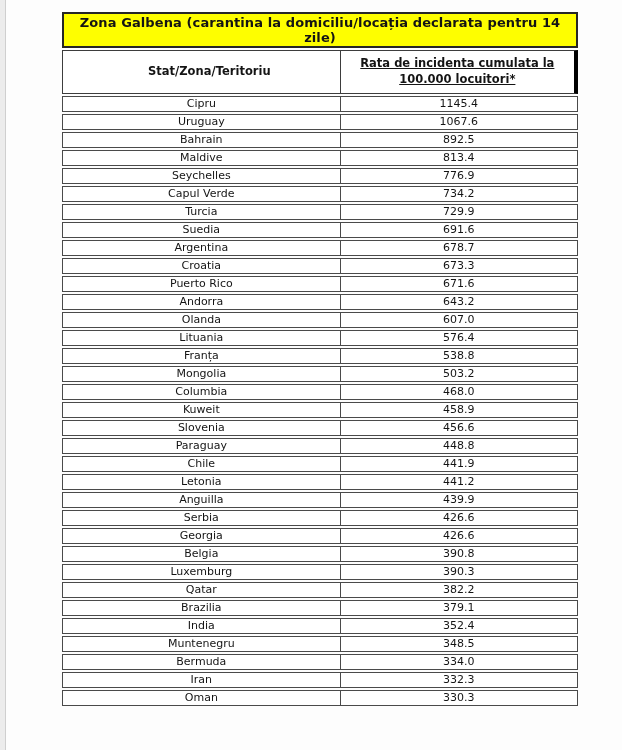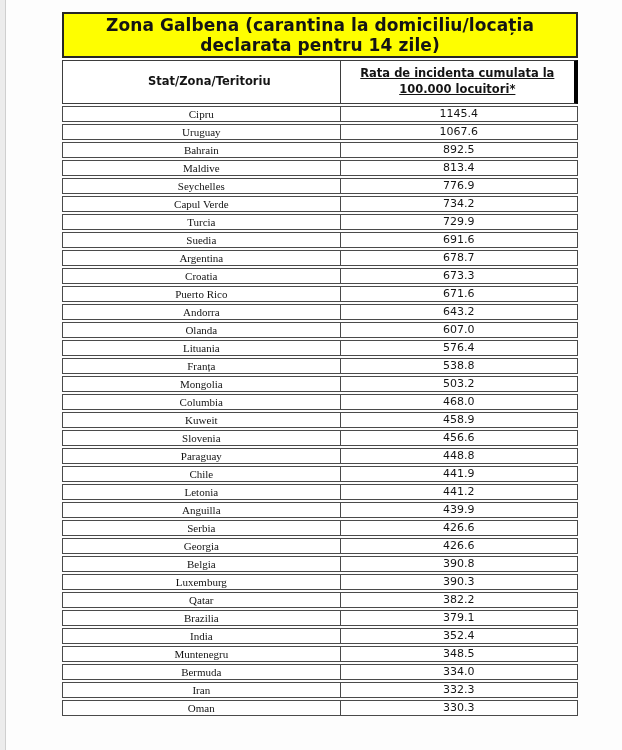--- a/index.html
+++ b/index.html
@@ -23,21 +23,21 @@
     width: 516px;
     border-collapse: separate;
     border-spacing: 0 2px;
     table-layout: fixed;
   }
   th, td { background: #ffffff; text-align: center; vertical-align: middle; padding: 0; }
   .title-cell {
     background: #fefe00;
     border: 2px solid #262626;
     font-weight: bold;
-    font-size: 17px;
+    font-size: 13px;
     height: 15px;
     padding: 1px 2px;
     letter-spacing: 0.1px;
   }
   .head-c1, .head-c2 {
     border-top: 1px solid #3d3d3d;
     border-bottom: 1px solid #3d3d3d;
     font-weight: bold;
     font-size: 11.5px;
     height: 44px;
@@ -47,21 +47,21 @@
   .head-c1 { border-left: 1px solid #3d3d3d; border-right: 1px solid #3d3d3d; }
   .head-c2 { border-right: 4px solid #000000; white-space: pre-line; padding: 0 8px; text-decoration: underline; }
   td.c1, td.c2 {
     border-top: 1px solid #4a4a4a;
     border-bottom: 1px solid #4a4a4a;
     font-size: 11px;
     height: 14px;
     line-height: 14px;
     overflow: hidden;
   }
-  td.c1 { border-left: 1px solid #4a4a4a; border-right: 1px solid #4a4a4a; font-family: Liberation Serif, serif; }
+  td.c1 { border-left: 1px solid #4a4a4a; border-right: 1px solid #4a4a4a; }
   td.c2 { border-right: 1px solid #4a4a4a; }
 </style>
 </head>
 <body>
 
 <div class="scan-edge"></div>
 
 <table class="doc-table">
   <colgroup>
     <col style="width:54%">

